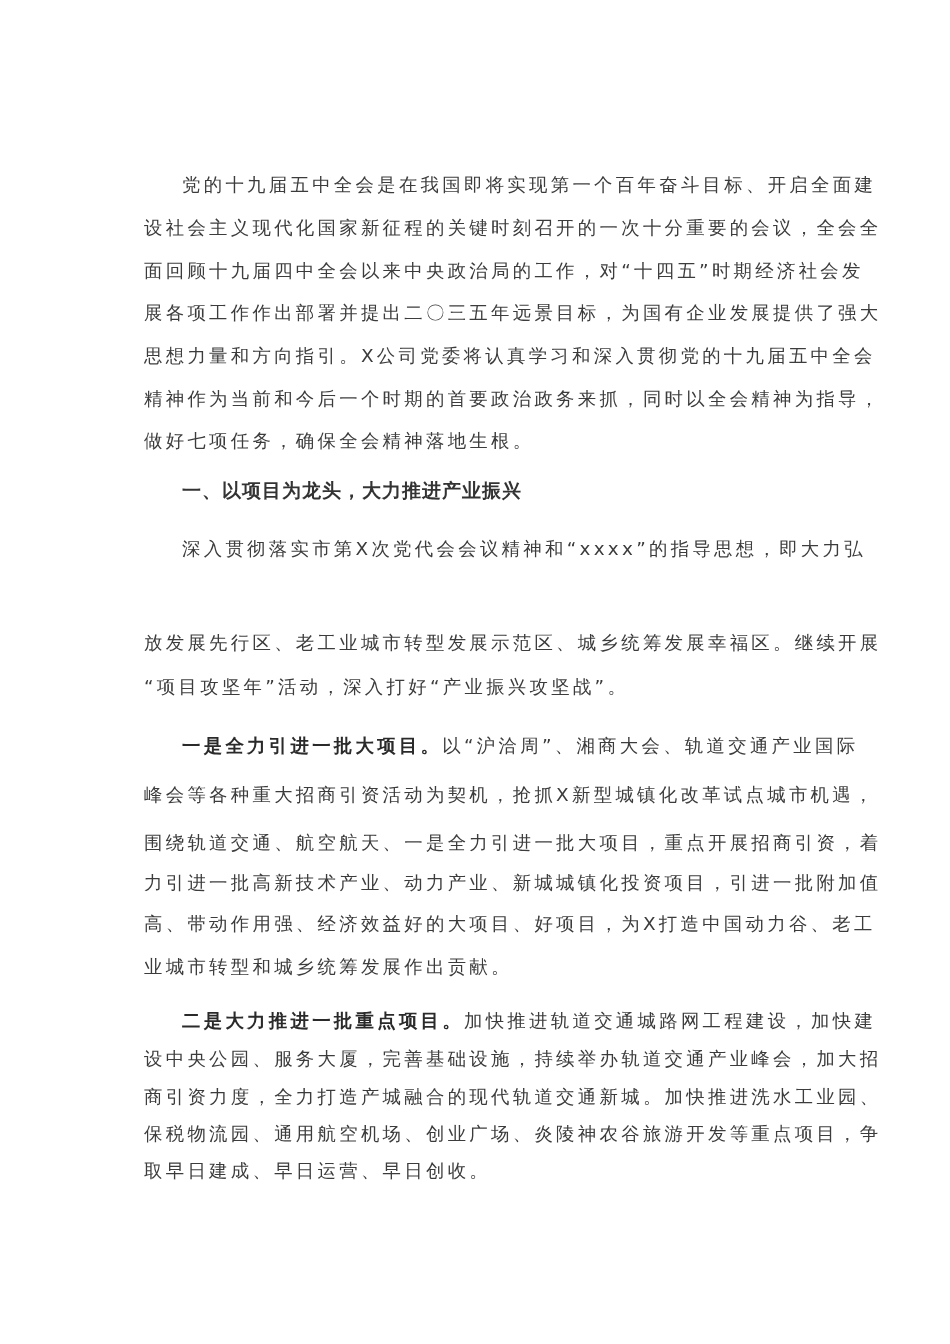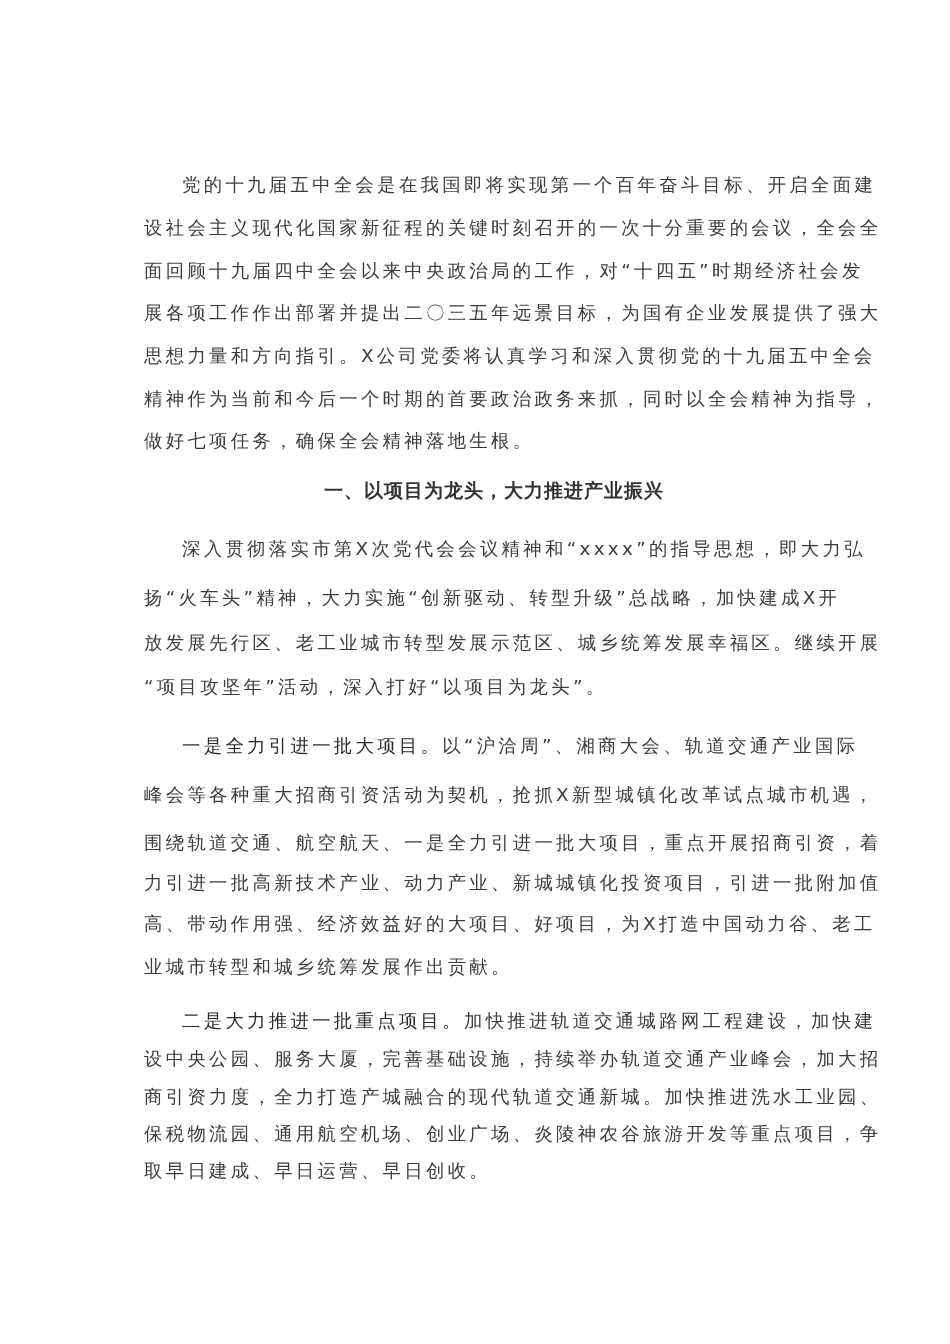--- a/index.html
+++ b/index.html
@@ -2,42 +2,41 @@
 <html><head>
 <meta charset="utf-8">
 <style>
   html, body { margin:0; padding:0; background:#ffffff; }
   body { width:950px; height:1344px; position:relative; overflow:hidden;
          font-family:"DejaVu Sans", "Liberation Sans", sans-serif; color:#3a3a3a; }
   .page { position:absolute; left:0; top:0; width:950px; height:1036px; background:#fff; }
   .line { position:absolute; left:144px; width:662px; font-size:18.4px; white-space:nowrap;
           letter-spacing:3.3px; line-height:24px; color:#3c3c3c; }
   .indent { left:182px; width:624px; }
-  .heading { font-weight:bold; color:#333; letter-spacing:1px; font-size:19px;text-align:center; }
-  .bold { font-weight:normal; color:#2a2a2a; }
+  .heading { font-weight:bold; color:#333; letter-spacing:1px; font-size:19px; }
+  .bold { font-weight:bold; color:#2a2a2a; }
 </style>
 </head>
 <body>
 
 <div class="page">
 
   <div class="line indent" style="top:173px">党的十九届五中全会是在我国即将实现第一个百年奋斗目标、开启全面建</div>
   <div class="line" style="top:216px">设社会主义现代化国家新征程的关键时刻召开的一次十分重要的会议，全会全</div>
   <div class="line" style="top:259px">面回顾十九届四中全会以来中央政治局的工作，对“十四五”时期经济社会发</div>
   <div class="line" style="top:301px">展各项工作作出部署并提出二〇三五年远景目标，为国有企业发展提供了强大</div>
   <div class="line" style="top:344px">思想力量和方向指引。X公司党委将认真学习和深入贯彻党的十九届五中全会</div>
   <div class="line" style="top:429px">做好七项任务，确保全会精神落地生根。</div>
   <div class="line" style="top:387px">精神作为当前和今后一个时期的首要政治政务来抓，同时以全会精神为指导，</div>
 
   <div class="line indent heading" style="top:478px">一、以项目为龙头，大力推进产业振兴</div>
 
   <div class="line indent" style="top:537px">深入贯彻落实市第X次党代会会议精神和“xxxx”的指导思想，即大力弘</div>
-  <div class="line" style="top:586px">扬“火车头”精神，大力实施“创新驱动、转型升级”总战略，加快建成X开</div>
   <div class="line" style="top:631px">放发展先行区、老工业城市转型发展示范区、城乡统筹发展幸福区。继续开展</div>
-  <div class="line" style="top:675px">“项目攻坚年”活动，深入打好“以项目为龙头”。</div>
+  <div class="line" style="top:675px">“项目攻坚年”活动，深入打好“产业振兴攻坚战”。</div>
 
   <div class="line indent" style="top:734px">
     <span class="bold">一是全力引进一批大项目。</span><span>以“沪洽周”、湘商大会、轨道交通产业国际</span>
   </div>
   <div class="line" style="top:783px">峰会等各种重大招商引资活动为契机，抢抓X新型城镇化改革试点城市机遇，</div>
   <div class="line" style="top:831px">围绕轨道交通、航空航天、一是全力引进一批大项目，重点开展招商引资，着</div>
   <div class="line" style="top:871px">力引进一批高新技术产业、动力产业、新城城镇化投资项目，引进一批附加值</div>
   <div class="line" style="top:912px">高、带动作用强、经济效益好的大项目、好项目，为X打造中国动力谷、老工</div>
   <div class="line" style="top:955px">业城市转型和城乡统筹发展作出贡献。</div>
 

